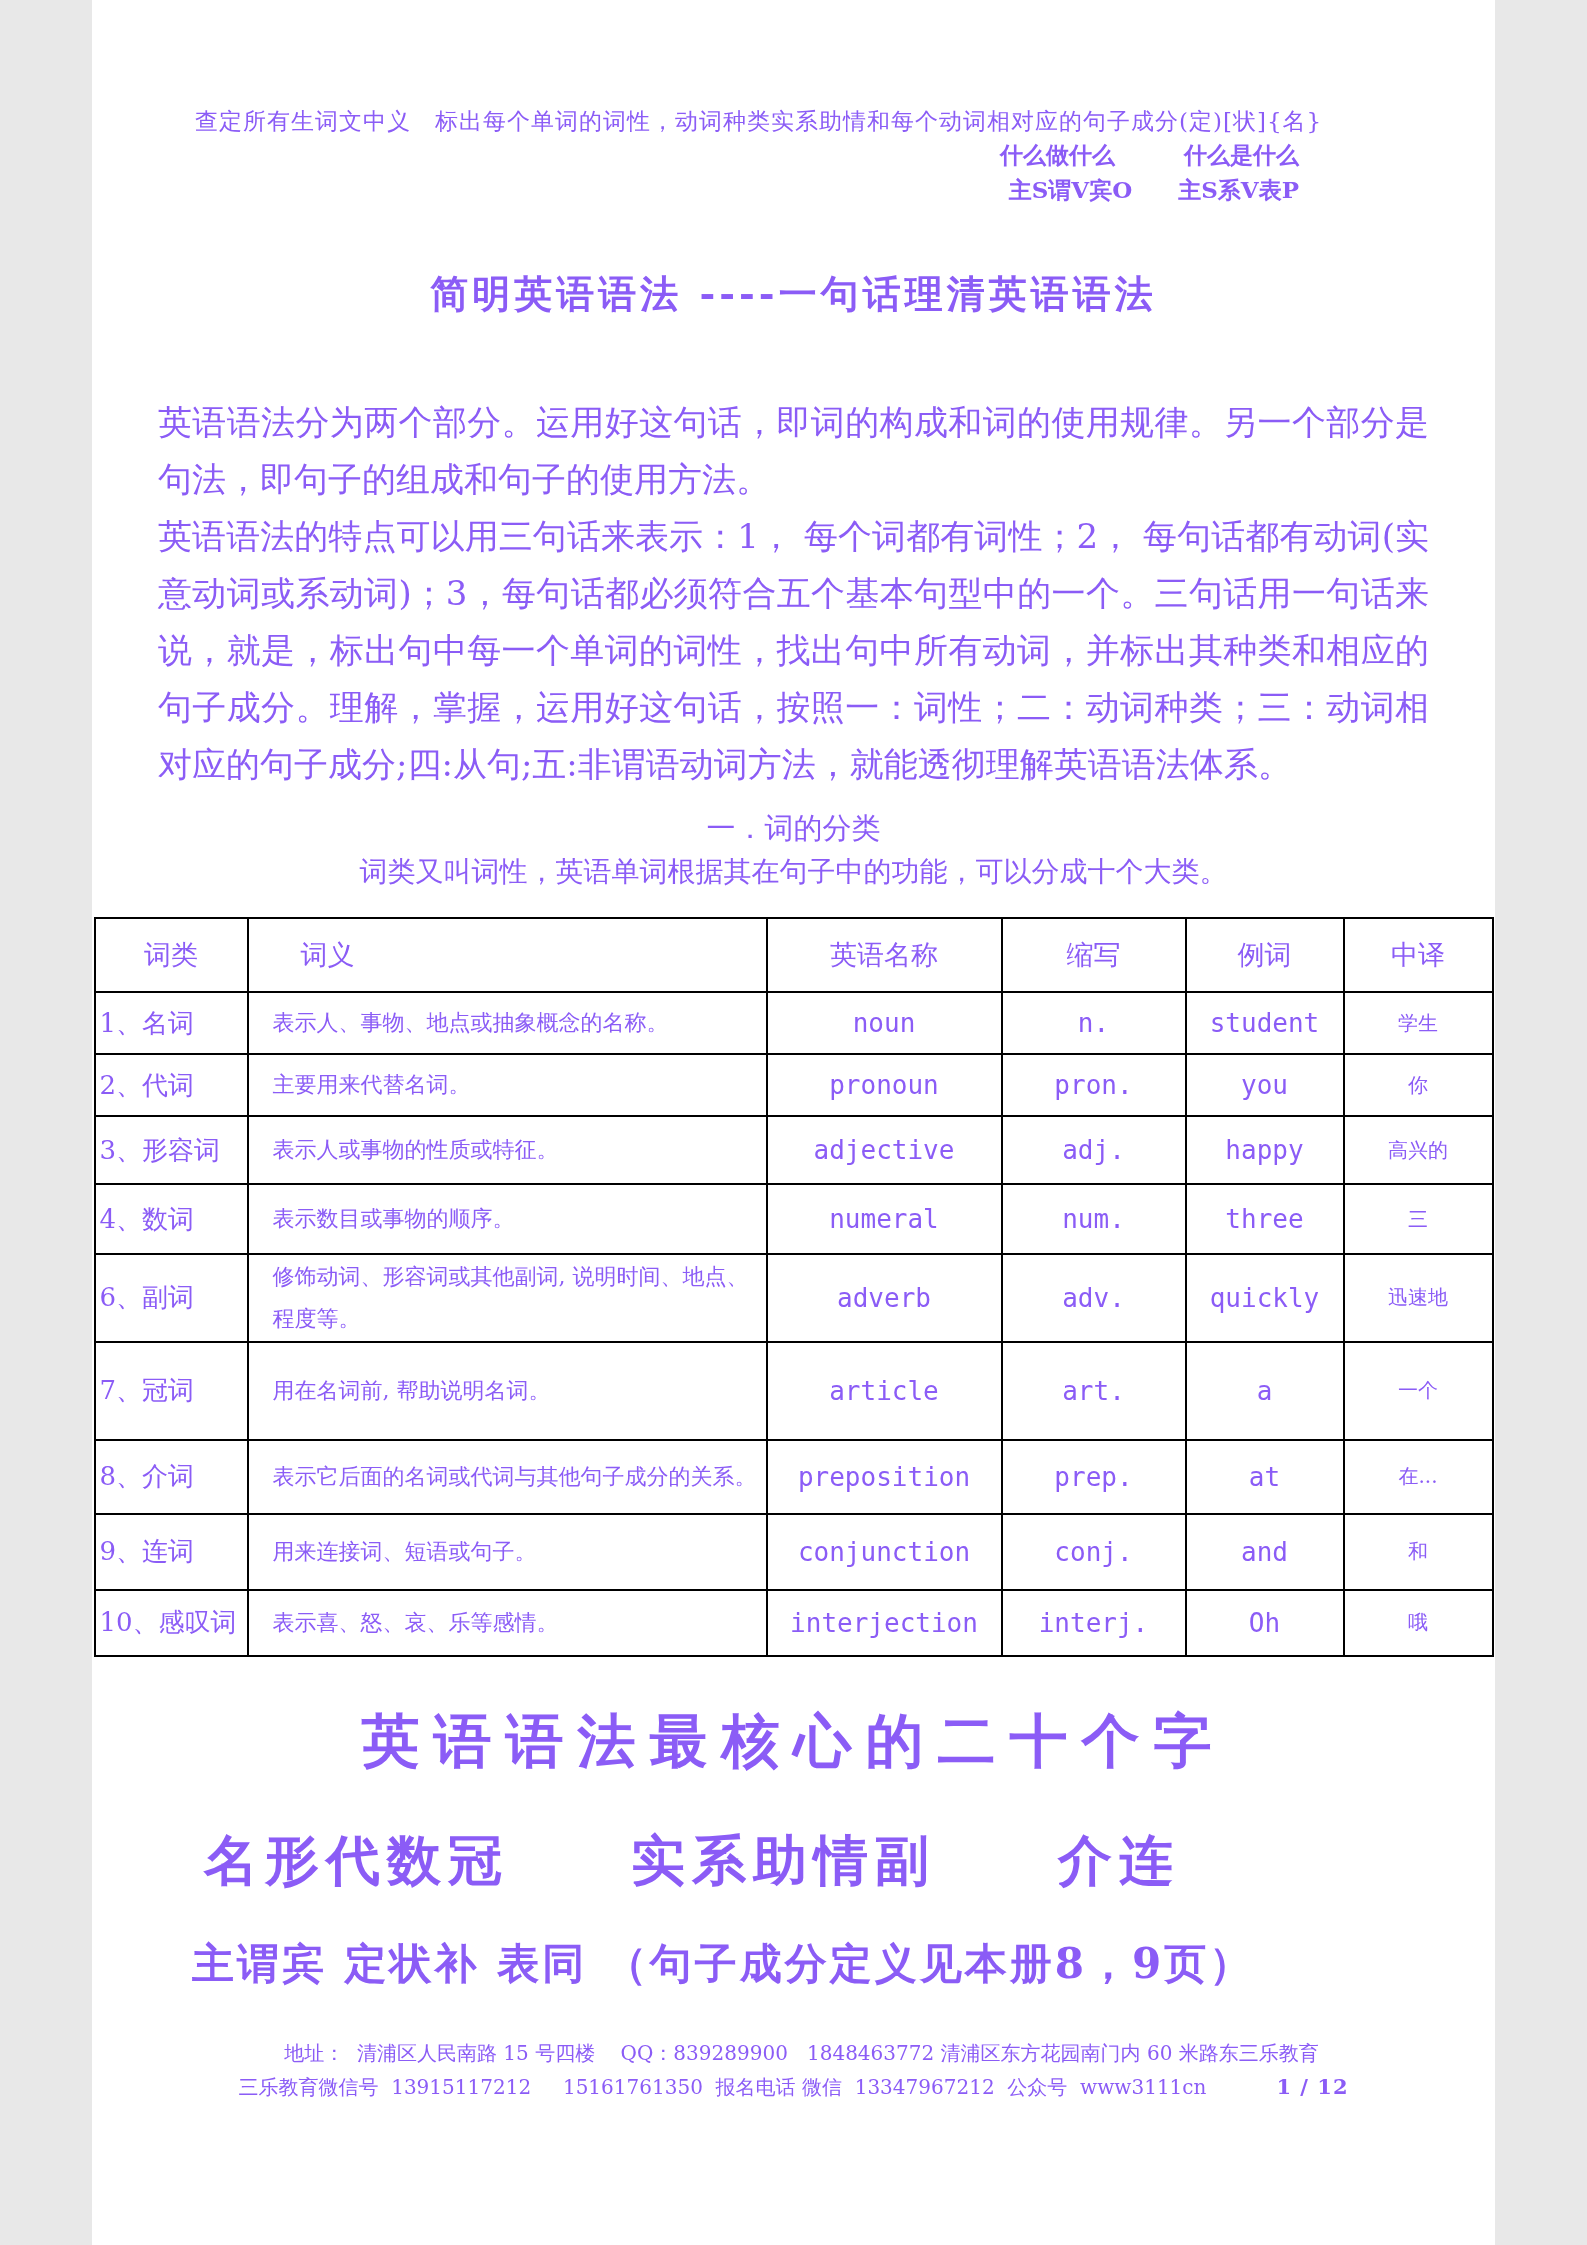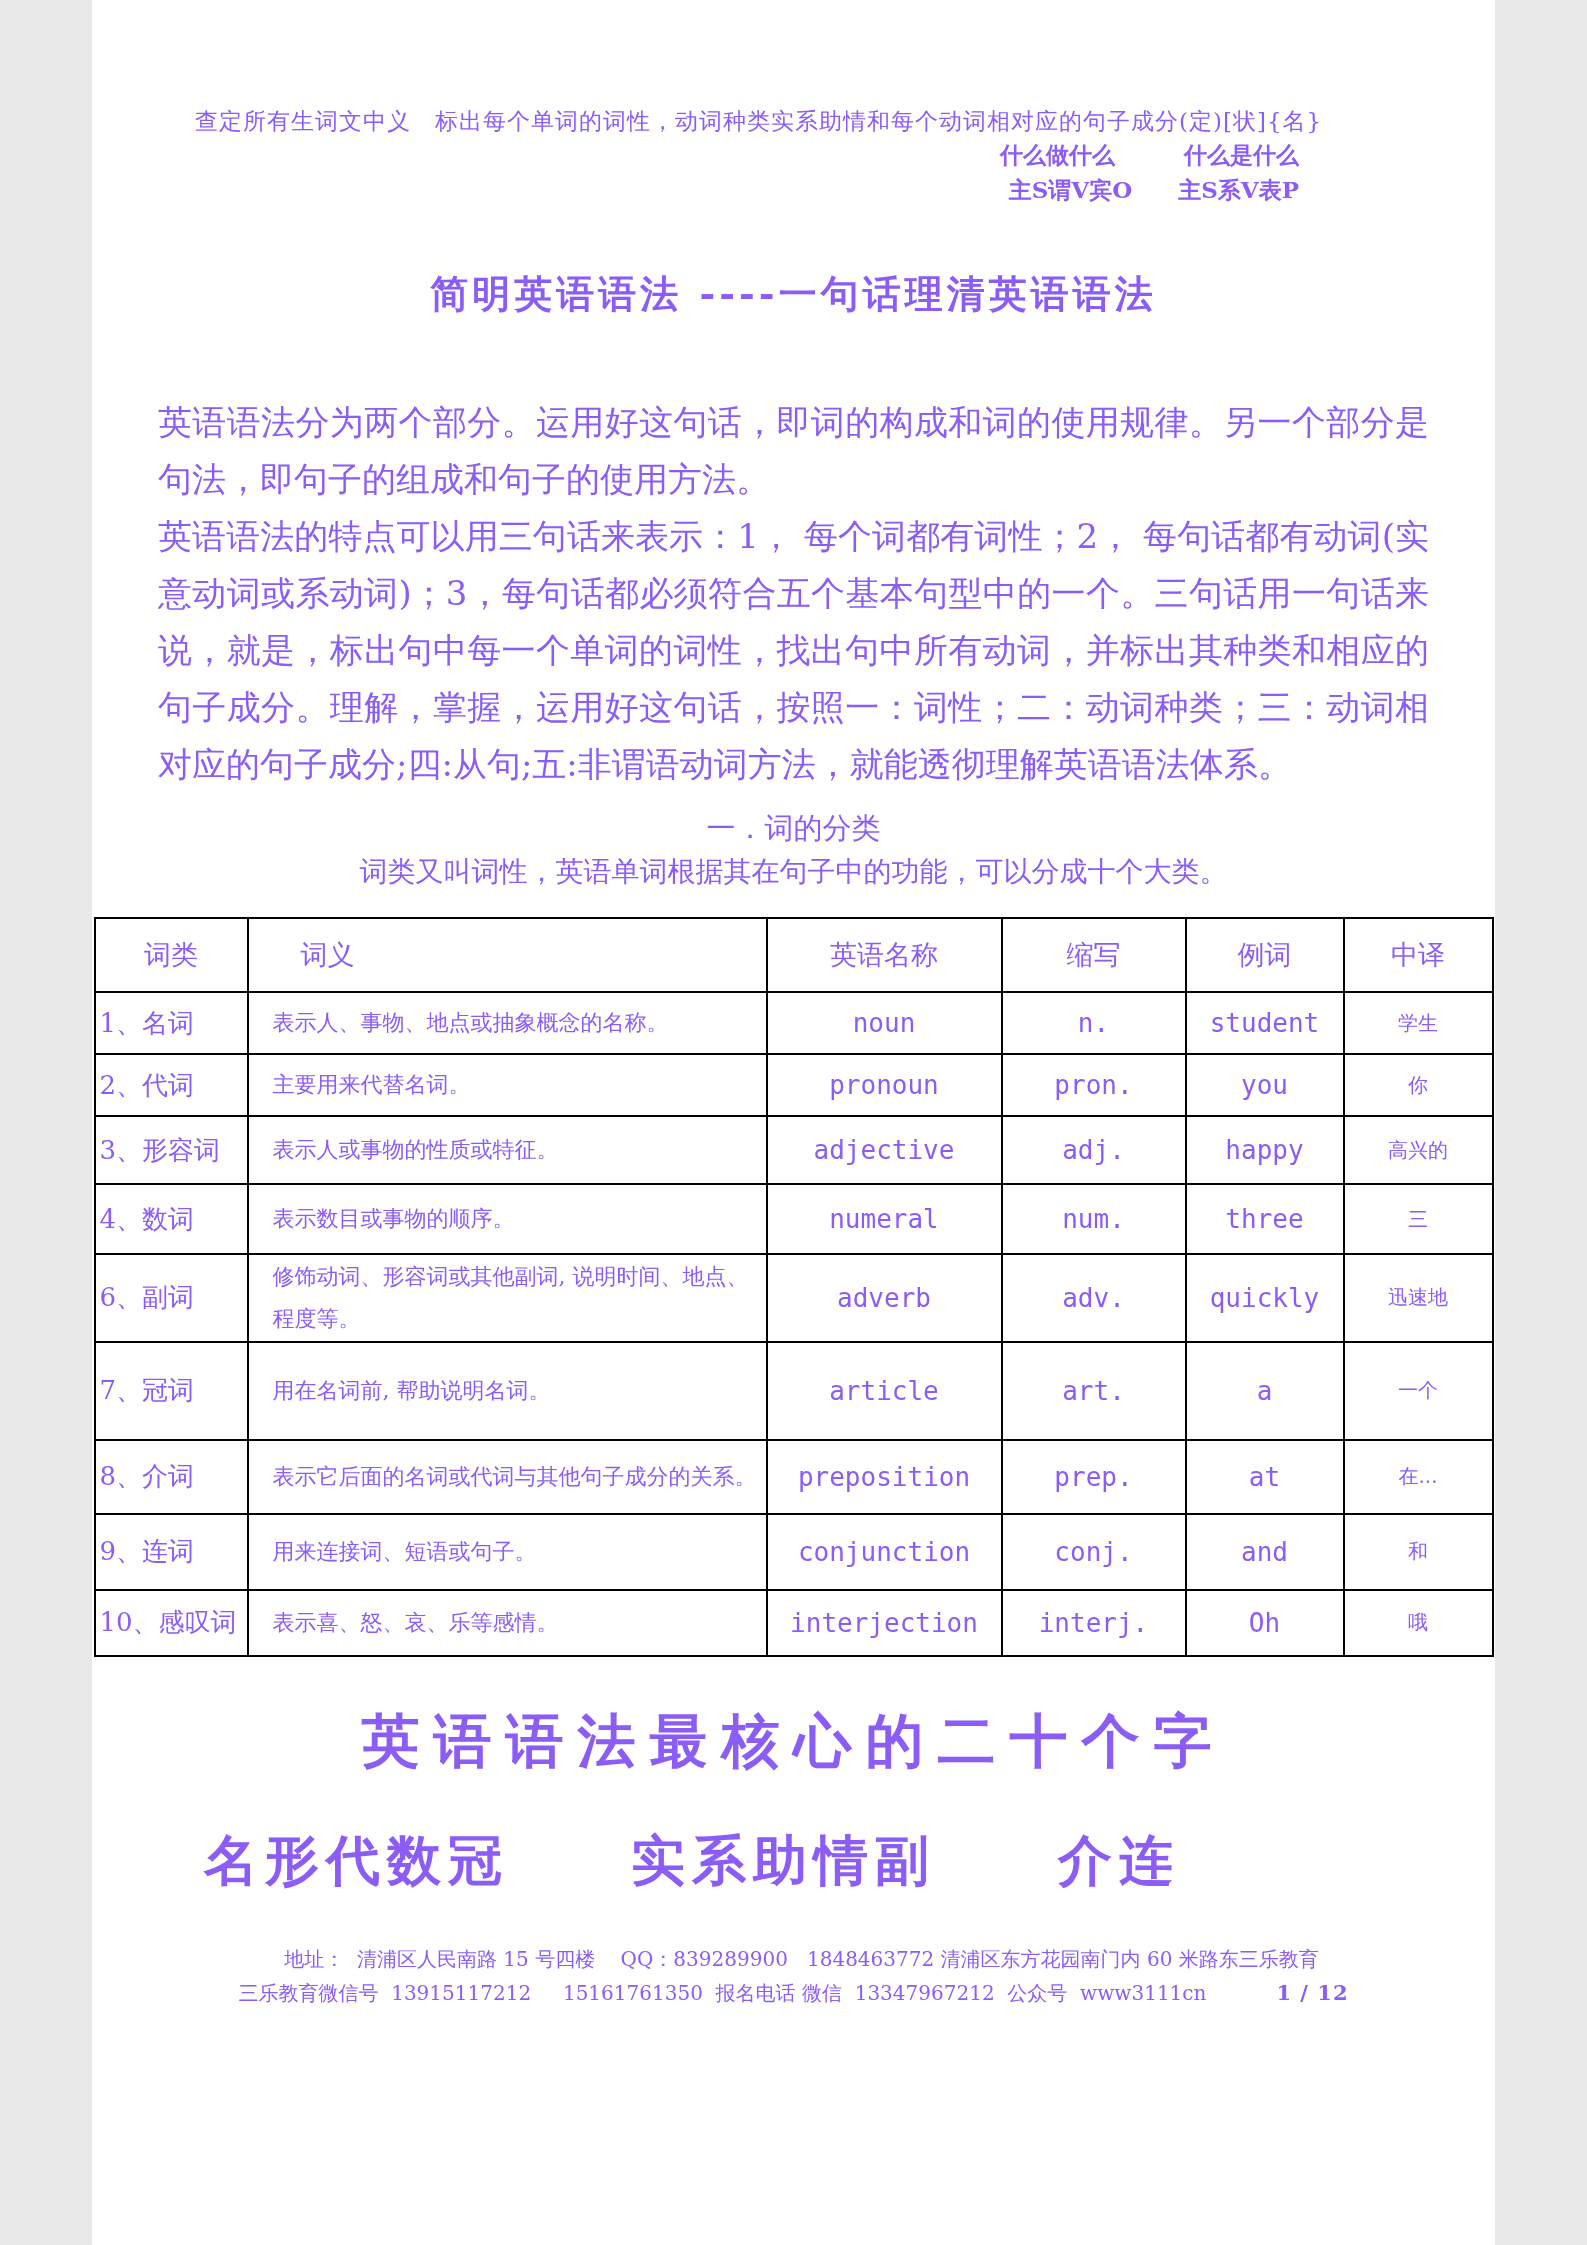--- a/index.html
+++ b/index.html
@@ -168,20 +168,21 @@
         <td class="c-en">interjection</td>
         <td class="c-abbr">interj.</td>
         <td class="c-ex">Oh</td>
         <td class="c-cn">哦</td>
       </tr>
     </tbody>
   </table>
 
   <div class="core-head">英语语法最核心的二十个字</div>
   <div class="core-words">名形代数冠　　实系助情副　　介连</div>
+  <div class="core-sentence">主谓宾 定状补 表同 （句子成分定义见本册8，9页）</div>
 
   <div class="footer">
     <div class="footer-line1">地址：  清浦区人民南路 15 号四楼    QQ：839289900   1848463772 清浦区东方花园南门内 60 米路东三乐教育</div>
     <div class="footer-line2">
       <span>三乐教育微信号  13915117212     15161761350  报名电话 微信  13347967212  公众号  www3111cn</span>
       <span class="page-num">1 / 12</span>
     </div>
   </div>
 
 </div>

